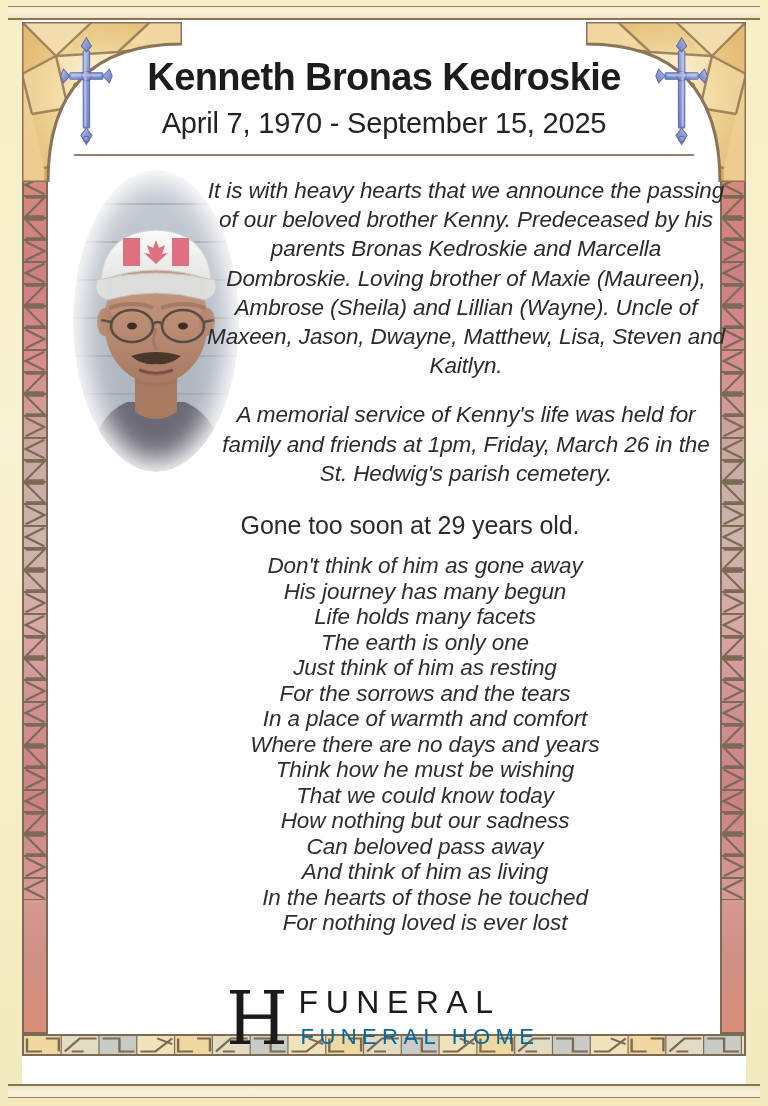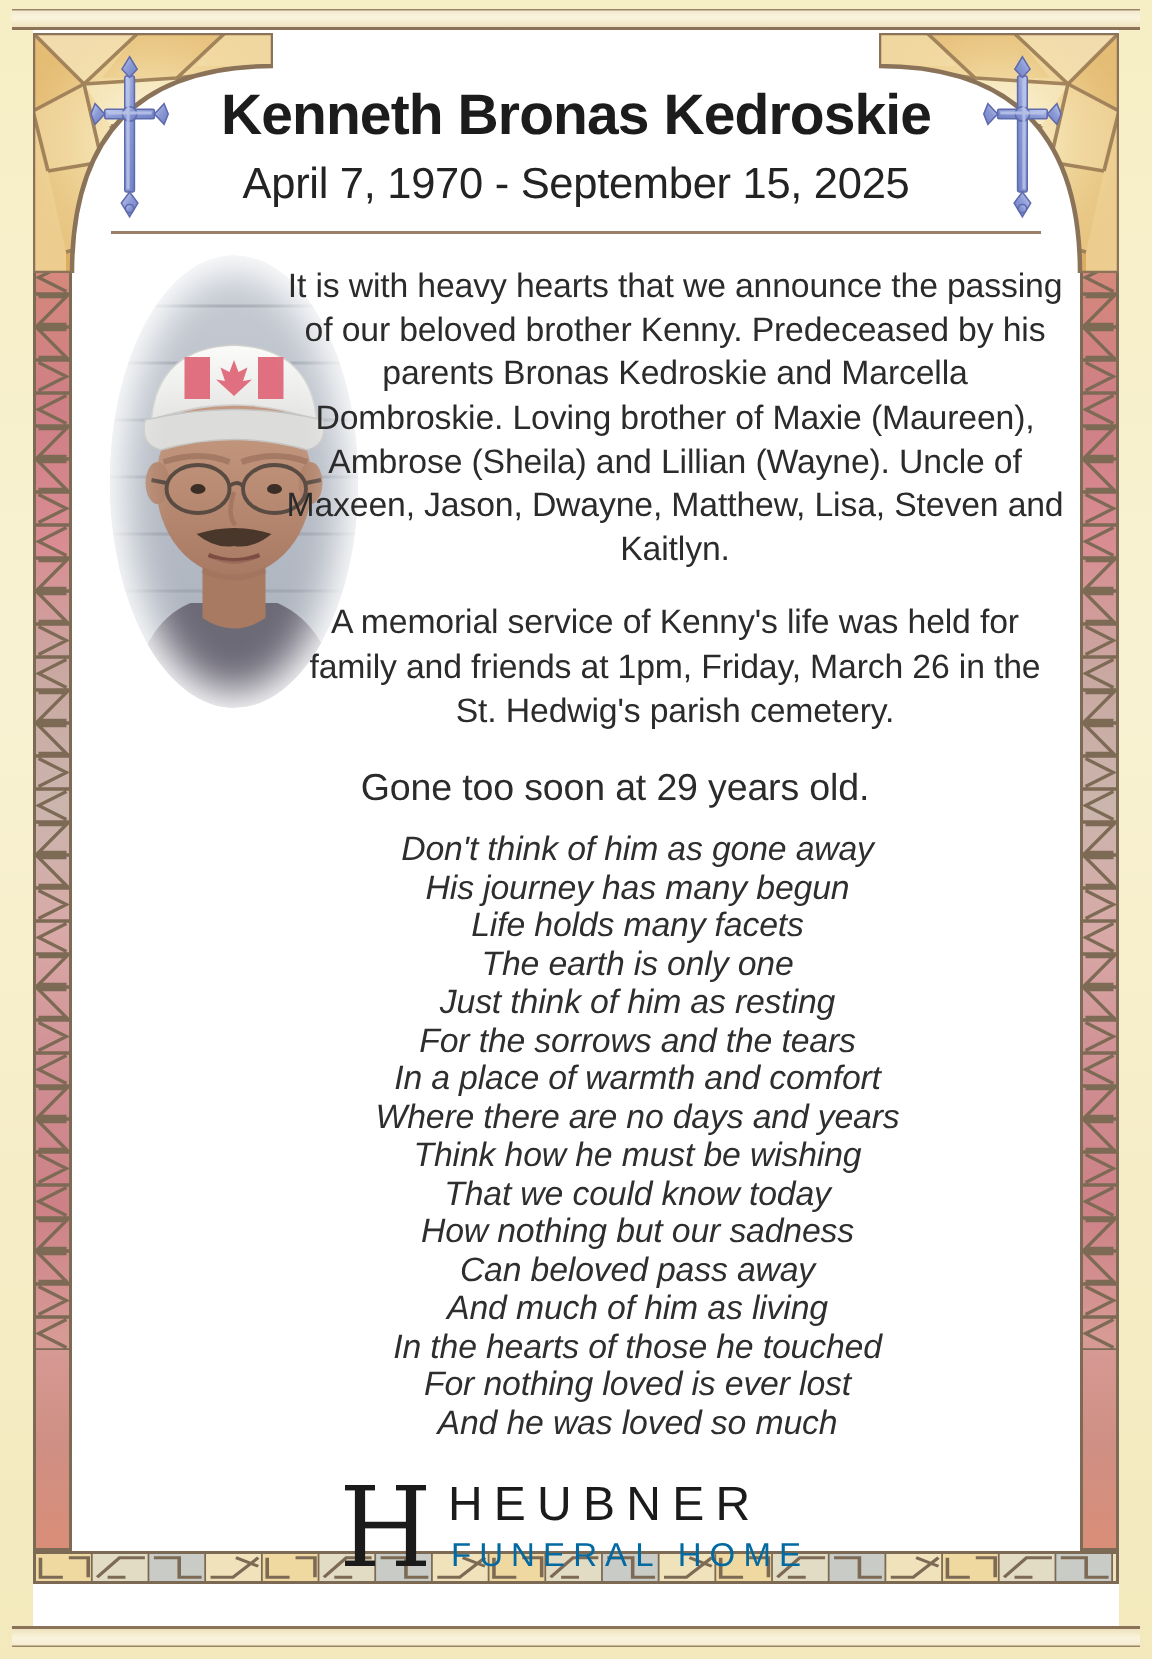--- a/index.html
+++ b/index.html
@@ -172,24 +172,25 @@
     position: absolute;
     inset: -8px;
     border-radius: 50% / 50%;
     box-shadow: inset 0 0 26px 18px #ffffff;
     pointer-events: none;
   }
 
   
   .body-block {
     position: absolute;
-    left: 140px;
+    left: 156px;
     top: 158px;
     width: 520px;
     text-align: center;
+    font-style: italic;
   }
   .para {
     margin: 0;
     font-size: 22.5px;
     line-height: 29.2px;
     color: #2b2b2b;
     letter-spacing: -0.1px;
   }
   .para + .para { margin-top: 20px; }
 
@@ -602,41 +603,40 @@
       <span class="line">Life holds many facets</span>
       <span class="line">The earth is only one</span>
       <span class="line">Just think of him as resting</span>
       <span class="line">For the sorrows and the tears</span>
       <span class="line">In a place of warmth and comfort</span>
       <span class="line">Where there are no days and years</span>
       <span class="line">Think how he must be wishing</span>
       <span class="line">That we could know today</span>
       <span class="line">How nothing but our sadness</span>
       <span class="line">Can beloved pass away</span>
-      <span class="line">And much of him as living</span>
+      <span class="line">And think of him as living</span>
       <span class="line">In the hearts of those he touched</span>
       <span class="line">For nothing loved is ever lost</span>
-      <span class="line">And he was loved so much</span>
     </div>
 
     <div class="logo">
       <svg class="logo-mark" viewBox="0 0 56 60">
         <g fill="#1b1b1b">
 
           <rect x="1" y="3" width="20" height="3.6"></rect>
           <rect x="7.6" y="3" width="6.8" height="54"></rect>
           <rect x="1" y="53.4" width="20" height="3.6"></rect>
 
           <rect x="35" y="3" width="20" height="3.6"></rect>
           <rect x="41.6" y="3" width="6.8" height="54"></rect>
           <rect x="35" y="53.4" width="20" height="3.6"></rect>
 
           <rect x="14" y="27.5" width="28" height="4.4"></rect>
         </g>
       </svg>
       <div class="logo-text">
-        <div class="logo-name">HEUBNER</div>
+        <div class="logo-name">FUNERAL</div>
         <div class="logo-sub">FUNERAL HOME</div>
       </div>
     </div>
 
   </div>
 </div>
 
 </body></html>

